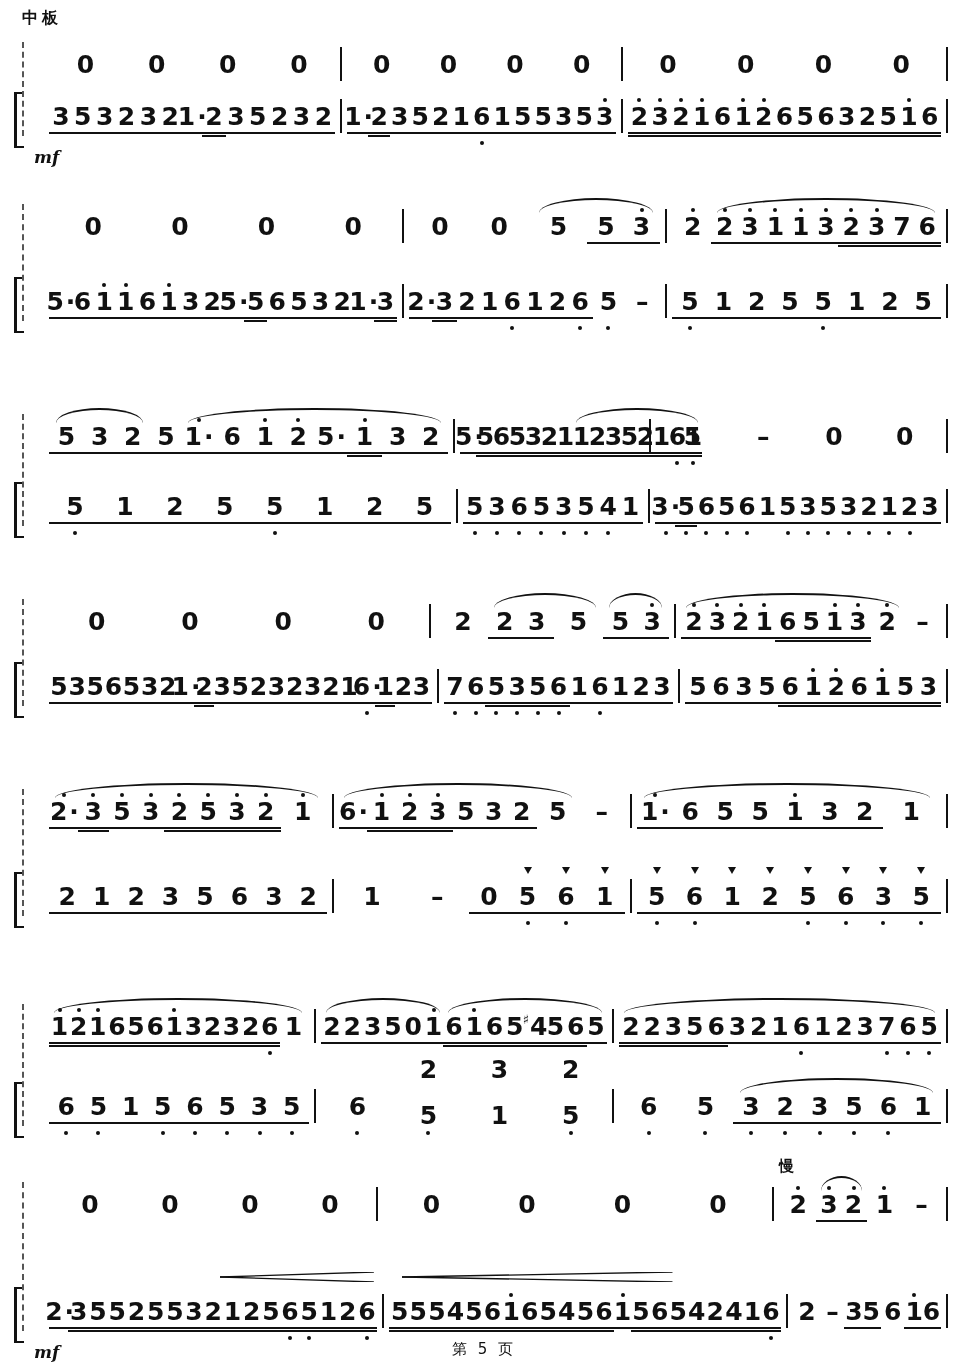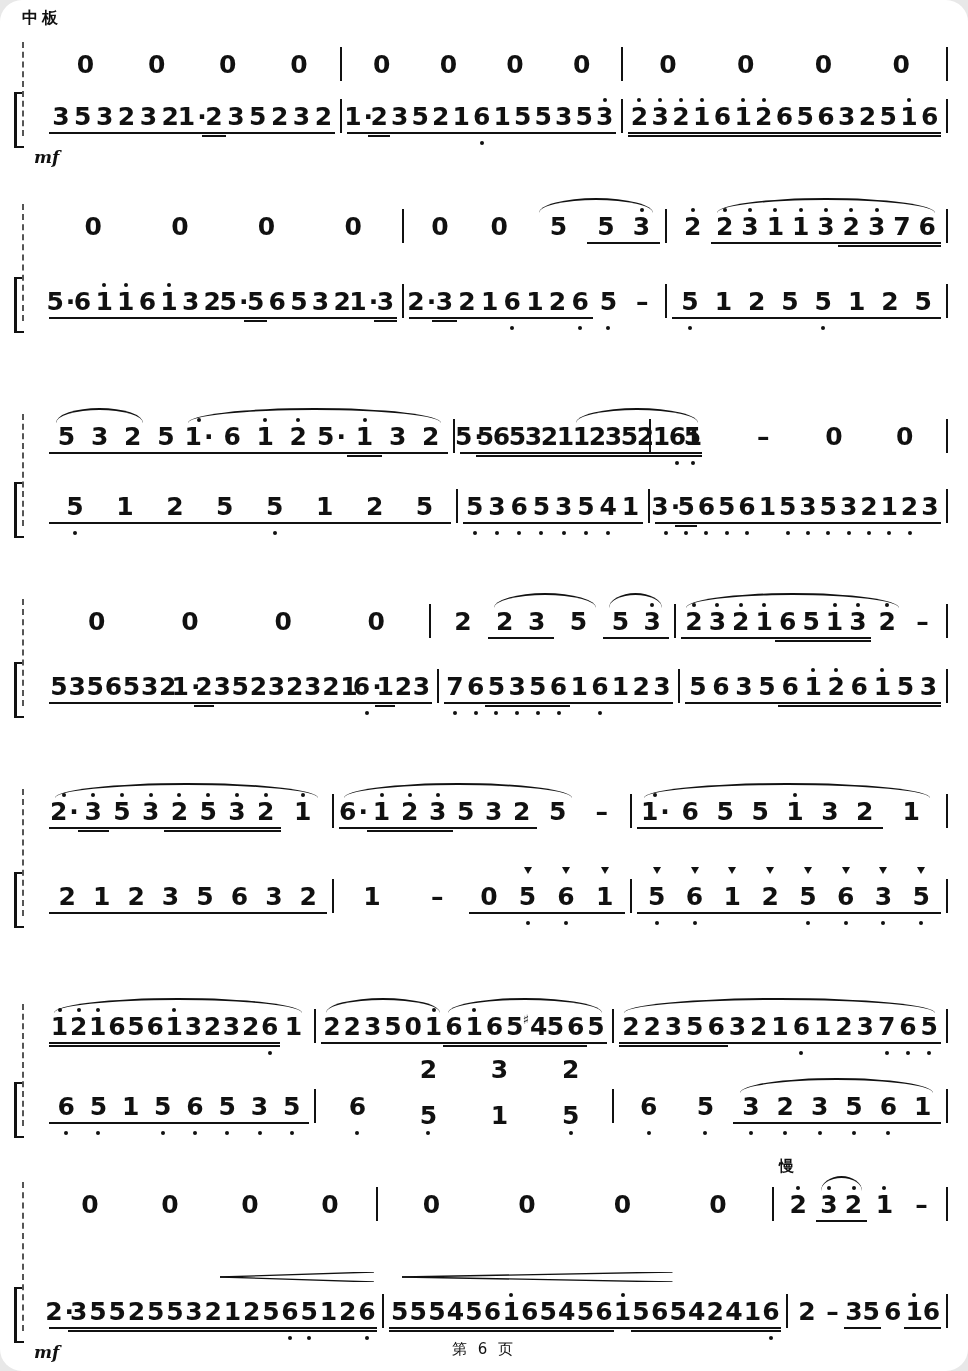--- a/index.html
+++ b/index.html
@@ -1,17 +1,17 @@
 <!DOCTYPE html>
 <html><head>
 <meta charset="utf-8">
 <style>
   html,body{margin:0;padding:0;background:#e8e8e8;}
   #page{position:relative;width:968px;height:1371px;background:#ffffff;overflow:hidden;
-        font-family:"DejaVu Sans",sans-serif;color:#111;border-radius:22px;}
+        font-family:"DejaVu Sans",sans-serif;color:#111;}
   .tempo{position:absolute;top:8px;left:22px;font-weight:700;font-size:16px;letter-spacing:4px;}
   .line{position:absolute;left:30px;right:18px;}
   .measures{display:flex;align-items:flex-start;margin-left:16px;}
   .measure{display:flex;align-items:flex-end;height:62px;position:relative;padding:0 4px;box-sizing:border-box;}
   .note{display:flex;flex-direction:column;align-items:center;height:62px;flex:1 1 22px;margin:0 1px;min-width:14px;}
   .note.long{flex:2 1 34px;}
   .slot{flex:0 0 auto;}
   .acc{height:9px;display:flex;justify-content:center;align-items:flex-start;}
   .tri{width:0;height:0;border-left:4px solid transparent;border-right:4px solid transparent;border-top:7px solid #111;margin-top:1px;}
   .updot{height:8px;display:flex;flex-direction:column;justify-content:flex-end;align-items:center;}
@@ -4150,14 +4150,14 @@
               </div>
               <div class="slot dndot"></div>
             </div>
           </div>
           <div class="barline"></div>
         </div>
         <div class="dyn">mf</div>
       </div>
       <div class="sys-divider" style="top: 1182px; height: 149px;"></div>
     </div>
-  <div class="page-num">第 6 页</div>
+  <div class="page-num">第 5 页</div>
 </div>
 
 </body></html>

